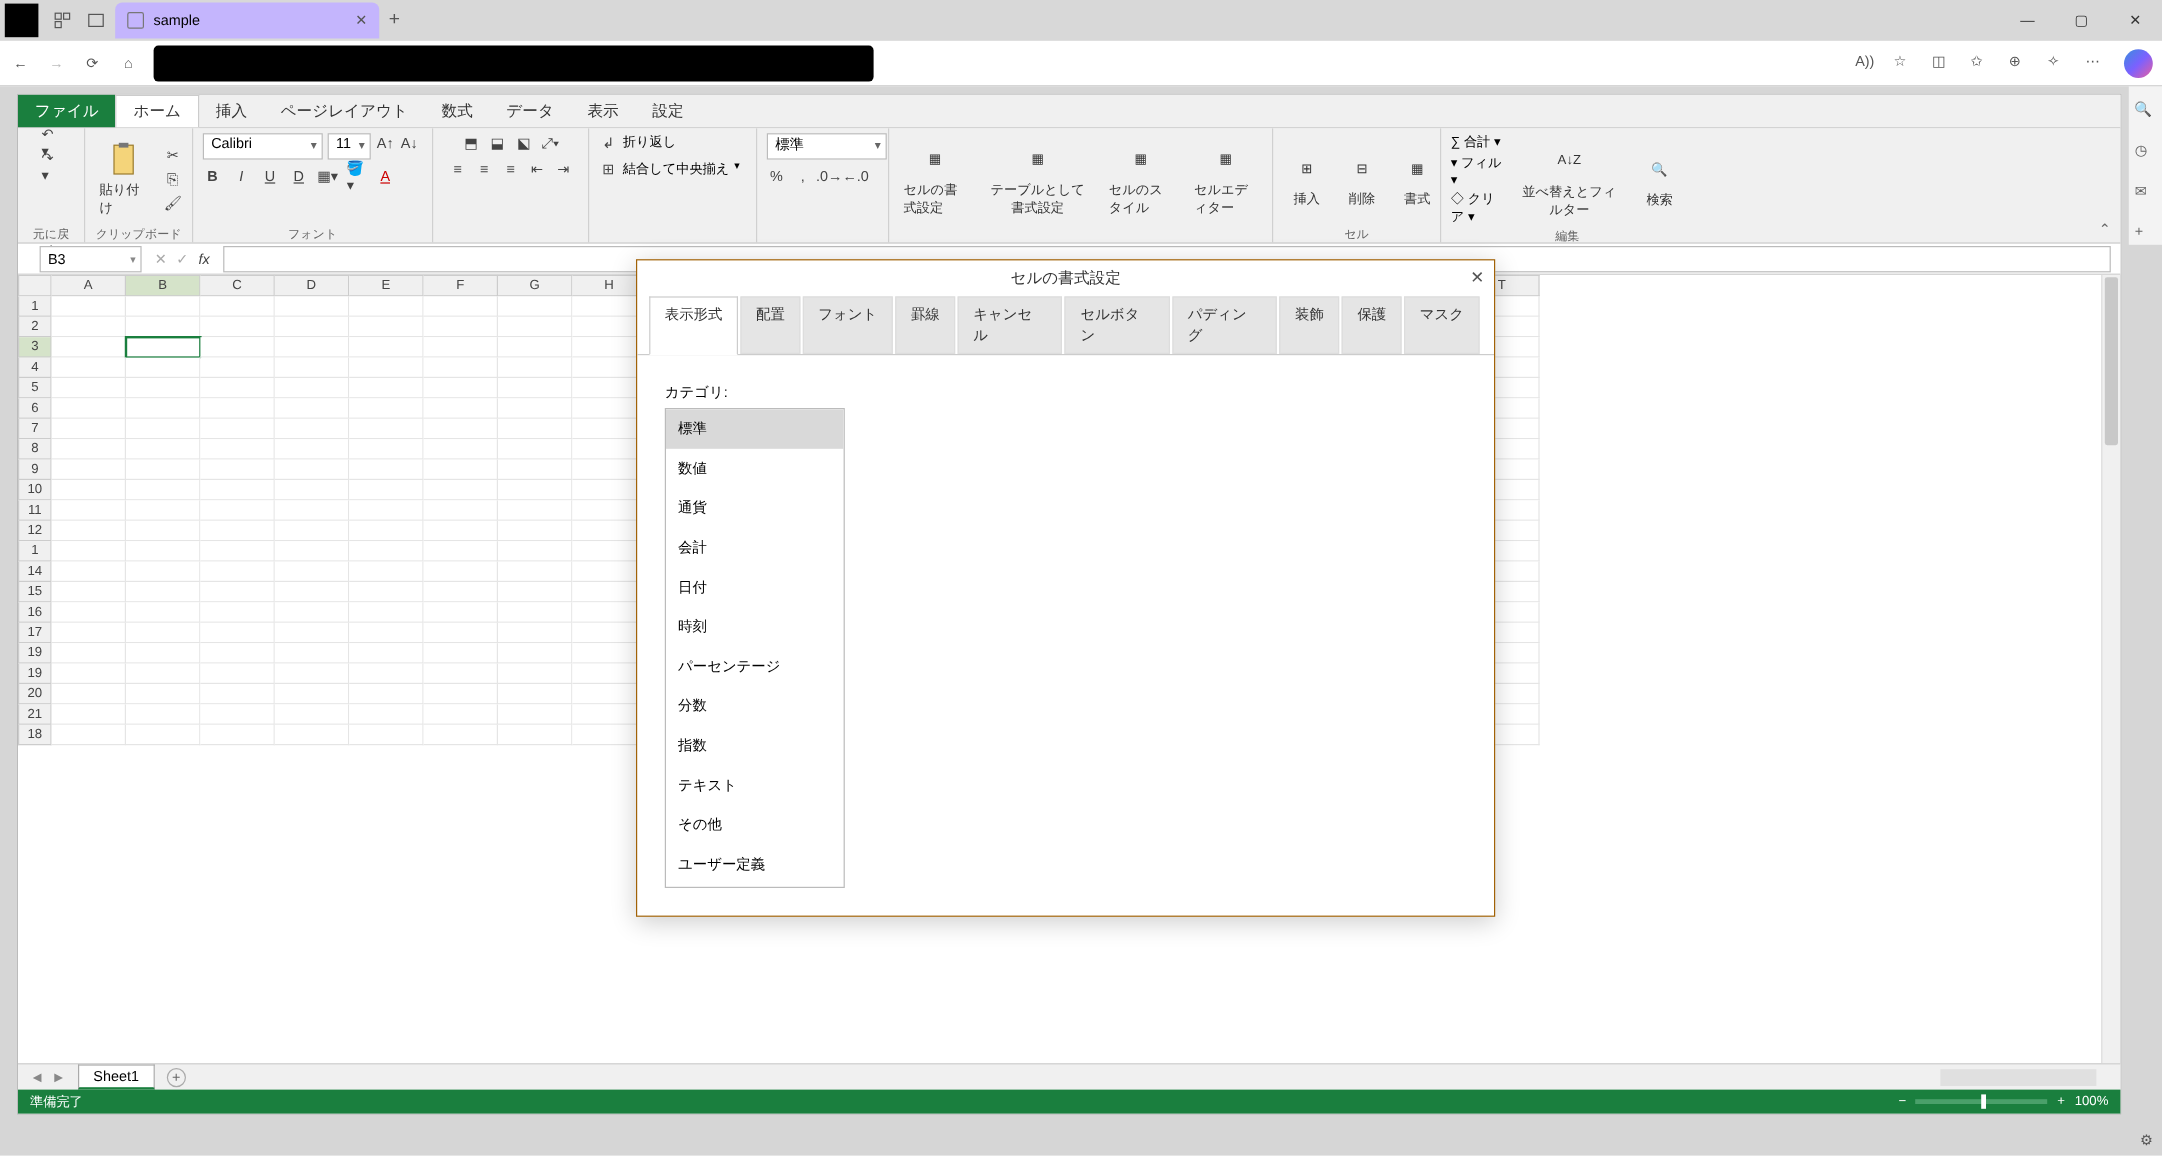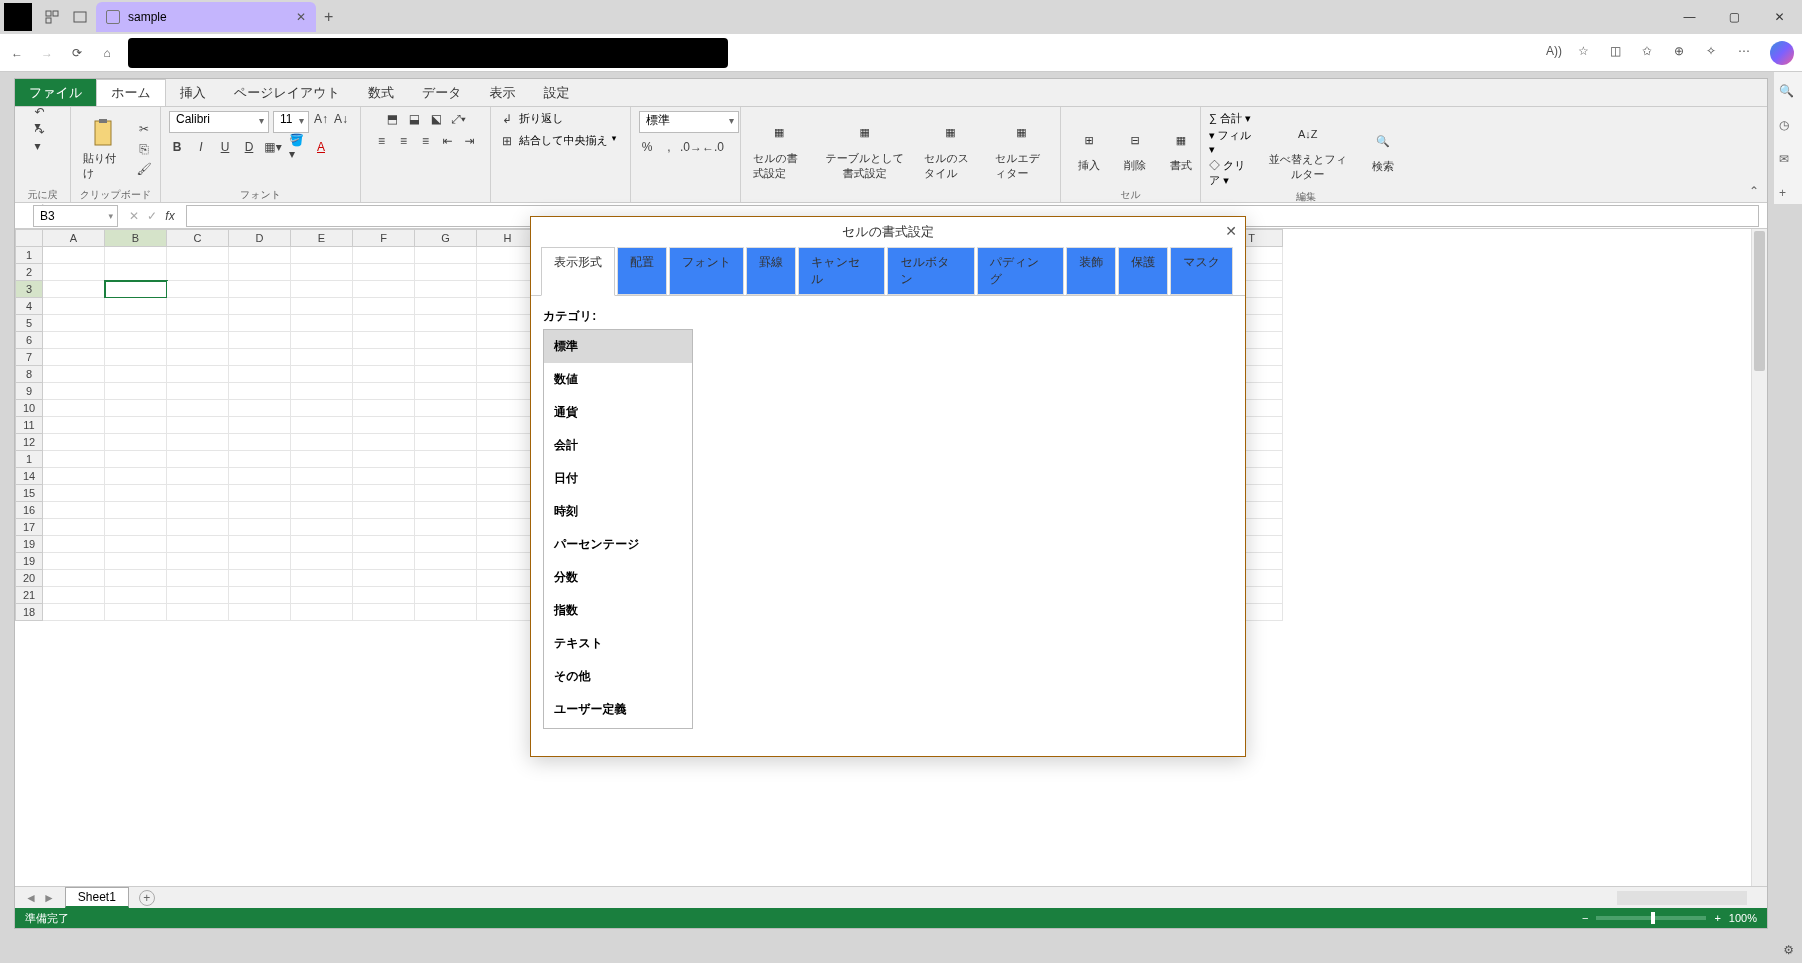--- a/index.html
+++ b/index.html
@@ -84,23 +84,23 @@
 .status-bar { height: 20px; background: #1a7f3e; color: #fff; display: flex; align-items: center; padding: 0 10px; font-size: 11px; }
 .zoom-area { margin-left: auto; display: flex; align-items: center; gap: 8px; }
 .zoom-slider { width: 110px; height: 4px; background: #4aa06a; position: relative; }
 .zoom-slider::after { content: ''; position: absolute; left: 55px; top: -4px; width: 4px; height: 12px; background: #fff; }
 
 
 .dialog { position: absolute; left: 530px; top: 216px; width: 716px; background: #fff; border: 1px solid #a16207; box-shadow: 0 4px 20px rgba(0,0,0,0.2); display: flex; flex-direction: column; z-index: 100; }
 .dialog-title { height: 30px; display: flex; align-items: center; justify-content: center; font-size: 13px; color: #333; position: relative; }
 .dialog-close { position: absolute; right: 8px; top: 6px; cursor: pointer; color: #555; font-size: 14px; }
 .dialog-tabs { display: flex; border-bottom: 1px solid #ccc; padding: 0 10px; }
-.dialog-tab { padding: 6px 12px; font-size: 12px; color: #333; border: 1px solid transparent; cursor: pointer; background: #3b82f6; border: 1px solid #ddd; margin-right: 2px; }
+.dialog-tab { padding: 6px 12px; font-size: 12px; color: #333; border: 1px solid transparent; cursor: pointer; background: #e5e5e5; border: 1px solid #ddd; margin-right: 2px; }
 .dialog-tab.active { background: #fff; border: 1px solid #ccc; border-bottom: 1px solid #fff; margin-bottom: -1px; }
-.dialog-body { flex: 1; padding: 12px; display: flex; gap: 16px; min-height: 460px; font-weight: bold; }
+.dialog-body { flex: 1; padding: 23px; display: flex; gap: 16px; min-height: 460px; }
 .category-panel { width: 150px; }
 .category-label { font-size: 12px; margin-bottom: 4px; }
 .category-list { border: 1px solid #bbb; height: 400px; overflow-y: scroll; }
 .category-item { padding: 8px 10px; font-size: 12px; cursor: pointer; }
 .category-item.selected { background: #d9d9d9; }
 .right-panel { flex: 1; }
 .sample-box { border: 1px solid #bbb; padding: 10px 8px 14px; margin-bottom: 10px; position: relative; }
 .sample-label { position: absolute; top: -8px; left: 8px; background: #fff; padding: 0 4px; font-size: 11px; color: #555; }
 .sample-value { font-size: 13px; }
 .desc { font-size: 12px; color: #333; }

